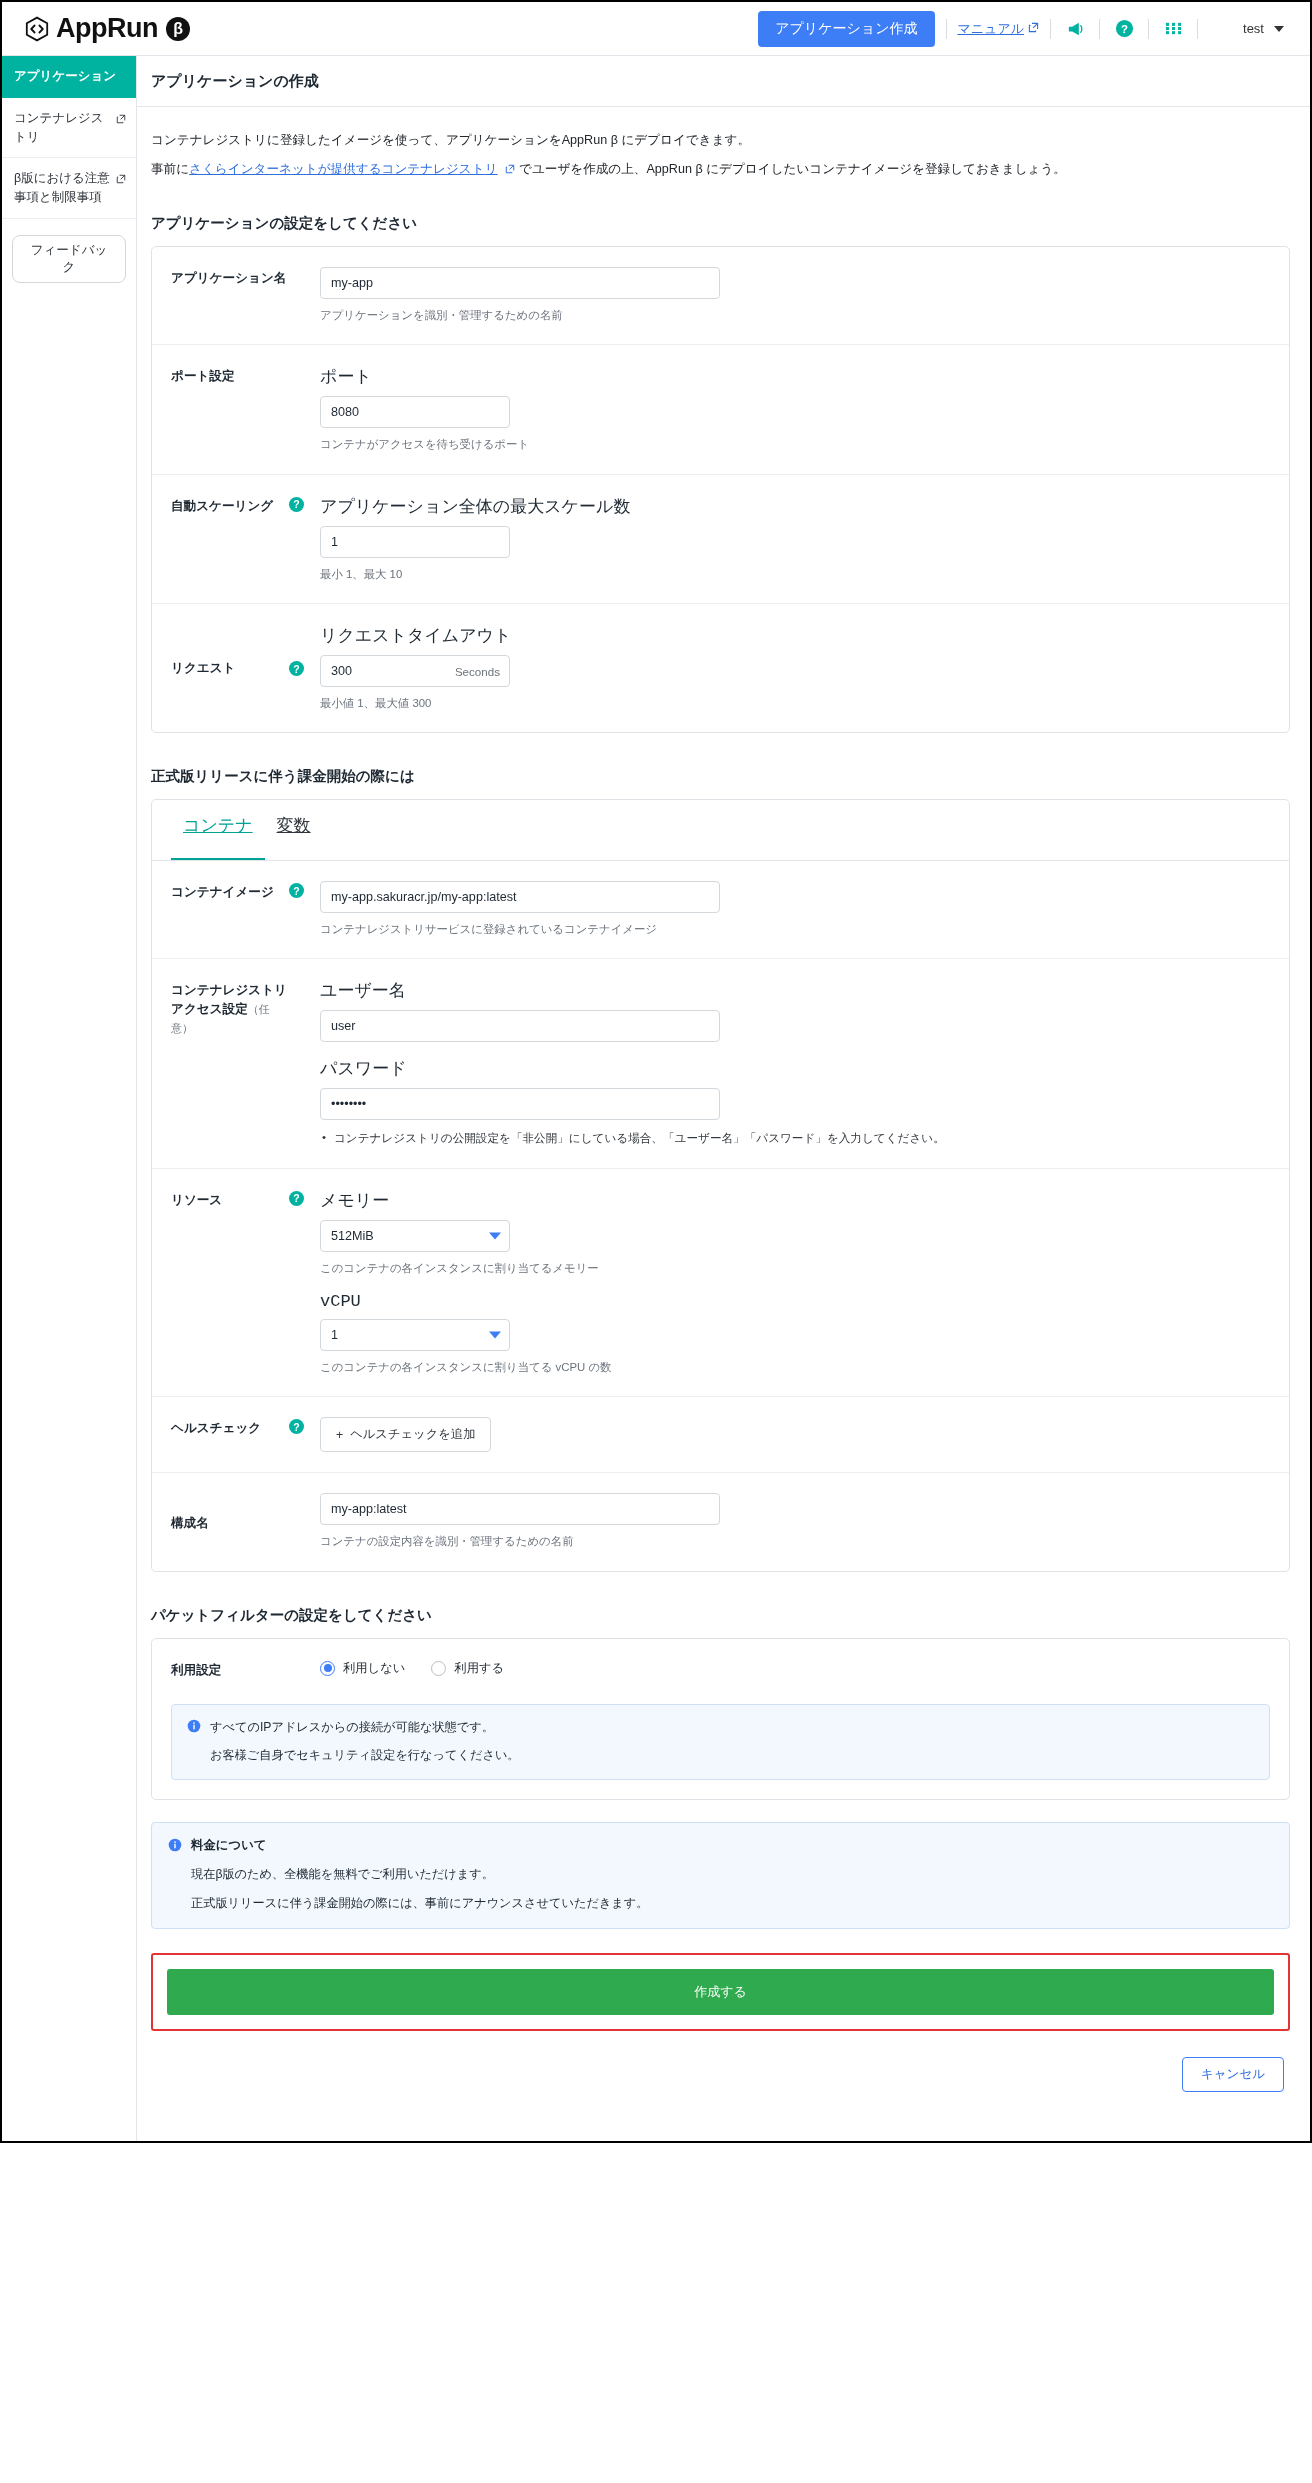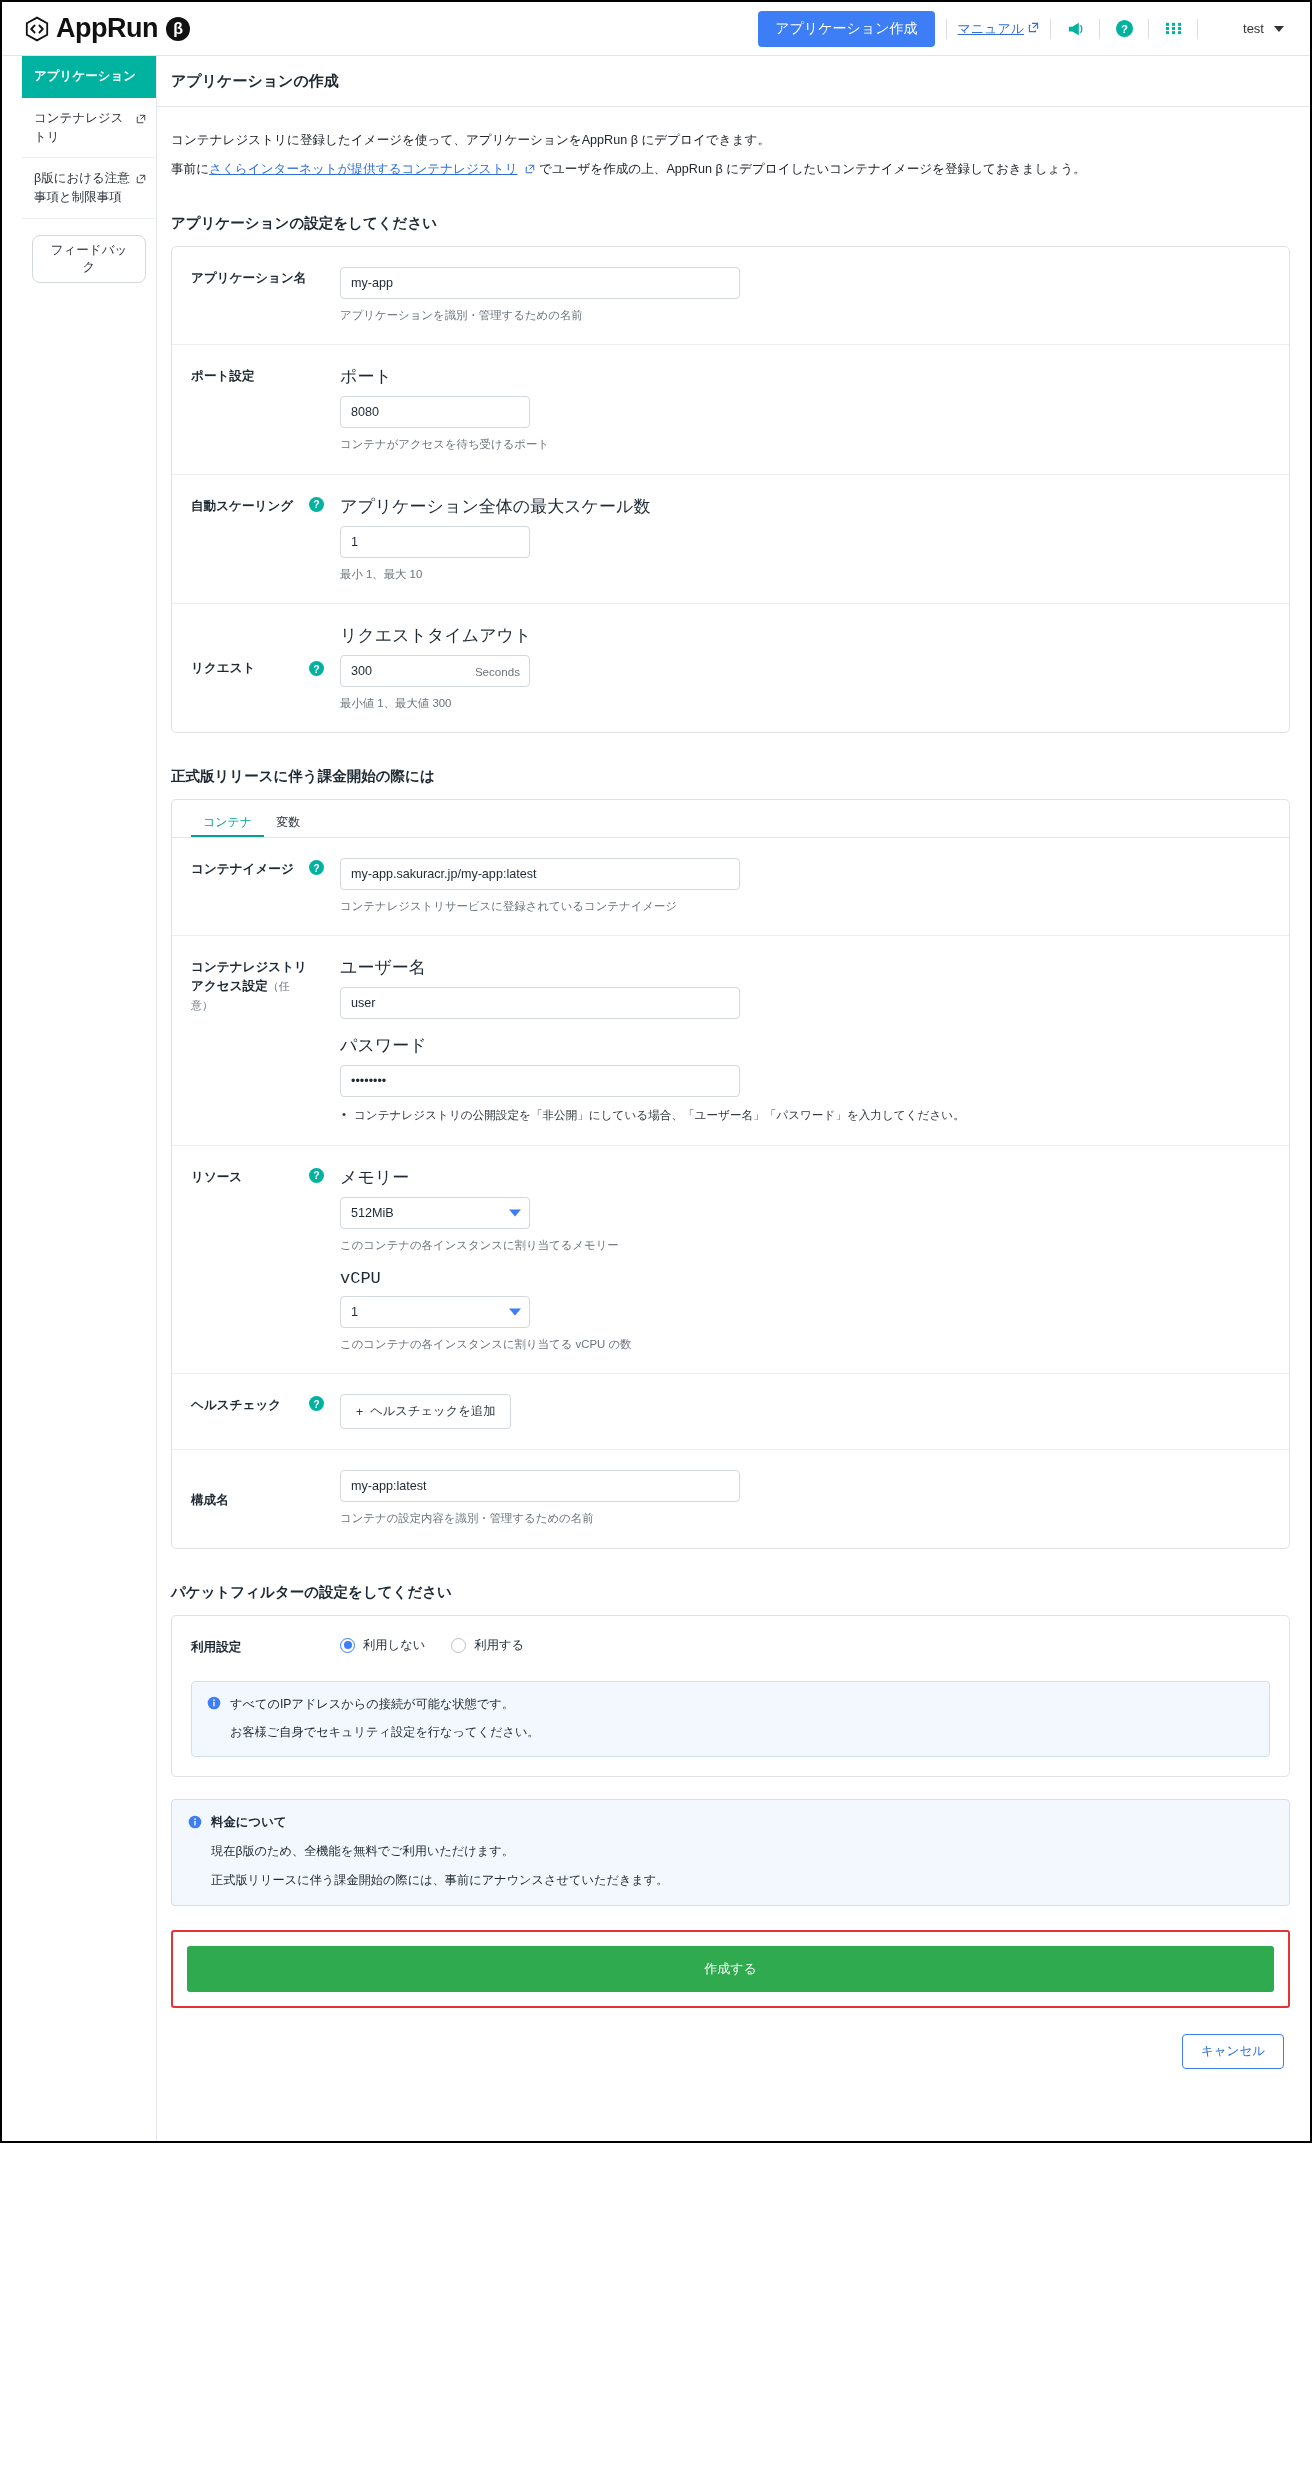--- a/index.html
+++ b/index.html
@@ -25,21 +25,21 @@
     font-size:14px; padding:9px 17px; cursor:pointer; font-family:inherit; white-space:nowrap;
   }
   .sep { width:1px; height:20px; background:#d9dde2; margin:0 11px; }
   .manual-link { color:#2f6fdd; font-size:13px; text-decoration:underline; display:inline-flex; align-items:center; gap:4px; cursor:pointer; }
   .ico-btn { width:26px; height:26px; display:inline-flex; align-items:center; justify-content:center; cursor:pointer; }
   .user-menu { display:flex; align-items:center; gap:10px; font-size:13px; color:#333; margin-left:34px; margin-right:6px; cursor:pointer; }
   .caret { width:0;height:0;border-left:5px solid transparent;border-right:5px solid transparent;border-top:6px solid #333; }
 
   
   .body-wrap { display:flex; height:calc(2483px - 54px - 4px); }
-  .sidebar { width:135px; flex:0 0 135px; border-right:1px solid #e2e5e9; background:#fff;margin-left:20px; }
+  .sidebar { width:135px; flex:0 0 135px; border-right:1px solid #e2e5e9; background:#fff; }
   .side-item { display:flex; align-items:flex-start; justify-content:space-between; gap:4px; padding:11px 10px 11px 12px; font-size:12.5px; line-height:1.5; border-bottom:1px solid #eceff2; color:#30363d; cursor:pointer; }
   .side-item.active { background:#00b2a0; color:#fff; font-weight:bold; border-bottom-color:#00b2a0; }
   .ext-ico { flex:0 0 auto; margin-top:2px; }
   .feedback-wrap { padding:16px 10px; display:flex; justify-content:center; }
   .btn-feedback { font-family:inherit; font-size:12.5px; background:#fff; border:1px solid #d3d8dd; border-radius:8px; padding:6px 13px; cursor:pointer; color:#30363d; }
 
   .main { flex:1; min-width:0; background:#fff; }
   .main-head { padding:16px 0 15px 14px; border-bottom:1px solid #e2e5e9; font-size:15px; font-weight:bold; color:#1f2933; }
   .main-inner { padding:22px 20px 0 14px; }
 
@@ -76,21 +76,21 @@
     border:1px solid #d3d8dd; border-radius:4px;
     padding:8px 28px 8px 10px; width:190px; background:#fff; outline:none;
     -webkit-appearance:none; appearance:none;
   }
   .sel-wrap { position:relative; width:190px; }
   .sel-caret { position:absolute; right:9px; top:50%; transform:translateY(-50%); width:0;height:0;
     border-left:6px solid transparent;border-right:6px solid transparent;border-top:7px solid #3d7df6; pointer-events:none; }
 
   
   .tabs { display:flex; gap:0; border-bottom:1px solid #e2e5e9; padding:0 0 0 19px; }
-  .tab { font-size:12px; padding:14px 12px 4px 12px; cursor:pointer; color:#30363d; border-bottom:2px solid transparent; }
+  .tab { font-size:17px; padding:14px 12px 21px 12px; cursor:pointer; color:#30363d; border-bottom:2px solid transparent;text-decoration:underline; }
   .tab.active { color:#00a294; border-bottom-color:#00a294; }
 
   .bullet { font-size:11.6px; color:#30363d; margin-top:9px; padding-left:14px; position:relative; line-height:1.6; }
   .bullet:before { content:"•"; position:absolute; left:2px; top:-1px; }
 
   .btn-add { font-family:inherit; font-size:12.3px; background:#fff; border:1px solid #d3d8dd; border-radius:4px; padding:8px 15px; cursor:pointer; color:#30363d; display:inline-flex; align-items:center; gap:7px; }
 
   
   .radio-row { display:flex; align-items:center; gap:26px; padding-top:1px; }
   .radio { display:flex; align-items:center; gap:8px; font-size:12.3px; cursor:pointer; color:#1f2933; }

